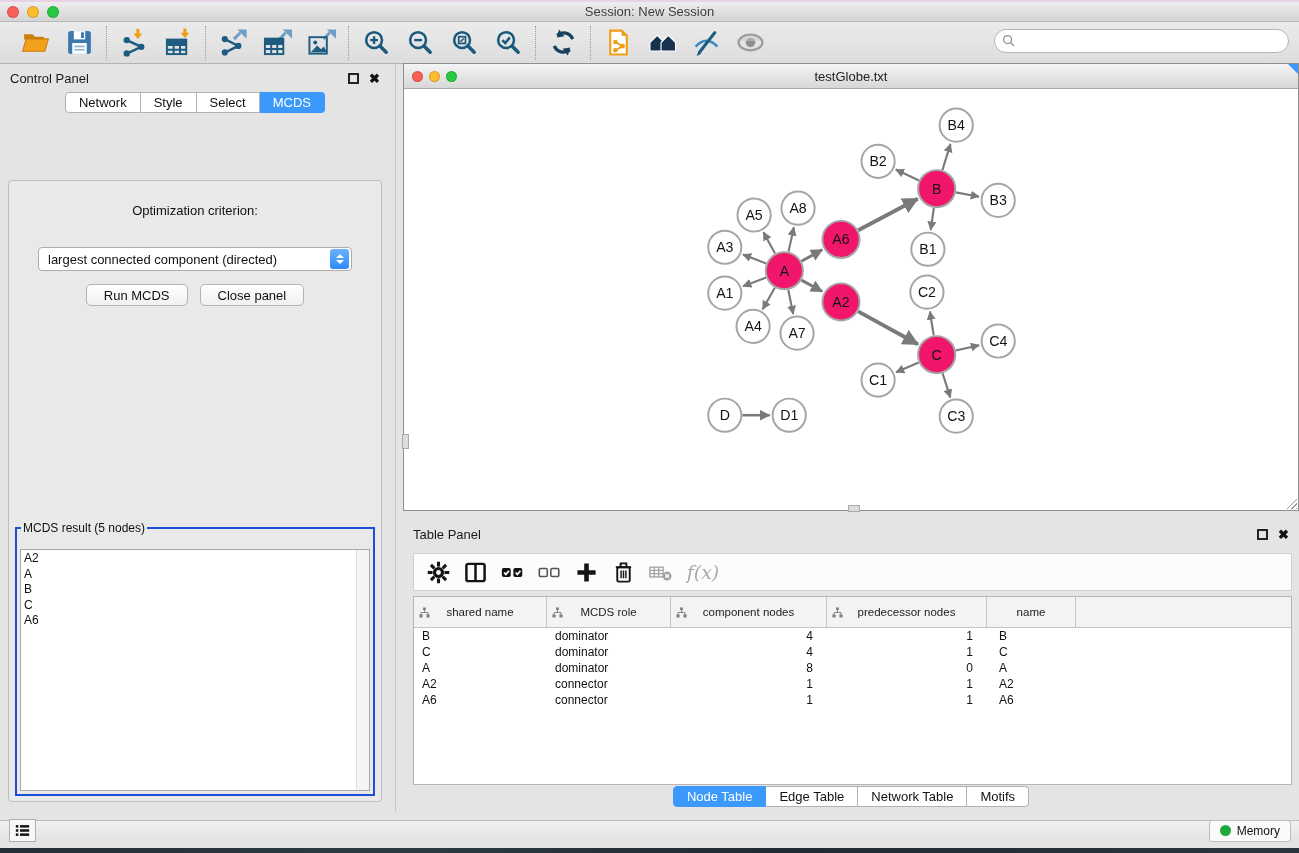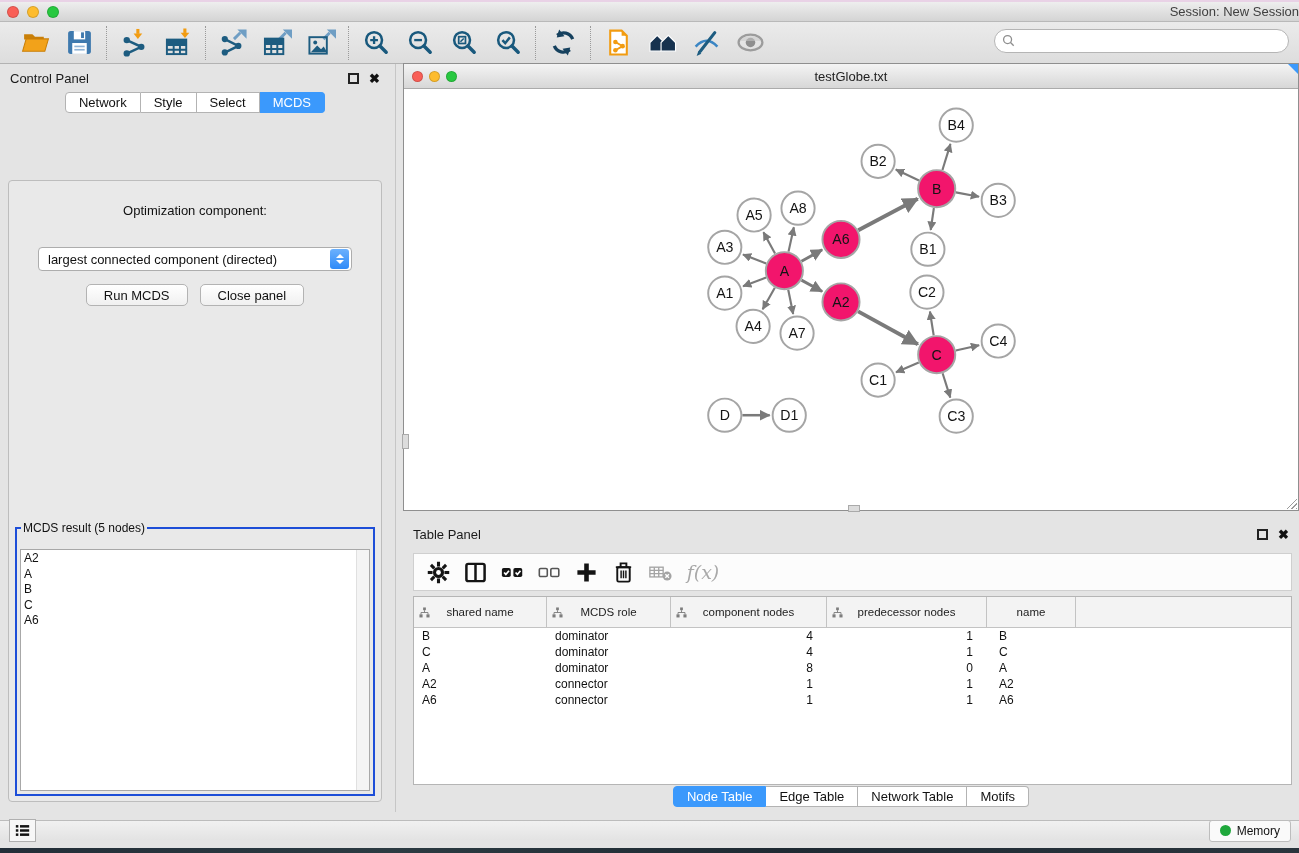--- a/index.html
+++ b/index.html
@@ -6,21 +6,21 @@
   html,body { width:1299px; height:853px; overflow:hidden;
     font-family:"Liberation Sans", sans-serif; background:#e4e4e4; }
 
   
   .titlebar { position:absolute; left:0; top:0; width:1299px; height:22px;
     background:linear-gradient(#eeeeee,#d4d4d4); border-top:2px solid #e9d2e6;
     border-bottom:1px solid #b9b9b9; display:flex; align-items:center; }
   .traffic { display:flex; gap:8px; margin-left:7px; }
   .tl { width:12px; height:12px; border-radius:50%; border:1px solid rgba(0,0,0,.15); }
   .tl.red{ background:#f95f57; } .tl.yel{ background:#fdbc2e; } .tl.grn{ background:#28c840; }
-  .titlebar .title { position:absolute; left:0; right:0; text-align:right;
+  .titlebar .title { position:absolute; left:0; right:0; text-align:center;
     font-size:13px; color:#404040; }
 
   
   .toolbar { position:absolute; left:0; top:22px; width:1299px; height:42px;
     background:linear-gradient(#ebebeb,#dddddd); border-bottom:1px solid #b2b2b2;
     display:flex; align-items:center; padding-left:8px; }
   .tb-group { display:flex; align-items:center; gap:8px; padding:0 9px; }
   .tb-sep { width:1px; height:34px; border-left:1px dotted #9a9a9a; }
   .tb-btn { width:36px; height:34px; display:flex; align-items:center; justify-content:center;
     background:transparent; border:none; cursor:default; }
@@ -326,21 +326,21 @@
     <span class="float-ico"></span>
     <span class="close-ico">✖</span>
   </div>
   <div class="seg-row" id="cp-tabs">
       <span class="seg">Network</span>
       <span class="seg">Style</span>
       <span class="seg">Select</span>
       <span class="seg active">MCDS</span>
     </div>
   <div class="cp-body">
-    <div class="opt-label">Optimization component:</div>
+    <div class="opt-label">Optimization criterion:</div>
     <div class="dropdown">
       <span class="dd-text">largest connected component (directed)</span>
       <span class="dd-stepper">
           <span class="chev-up"></span>
           <span class="chev-dn"></span>
         </span>
     </div>
     <div class="btn-row">
       <button class="mac-btn">Run MCDS</button>
       <button class="mac-btn">Close panel</button>

